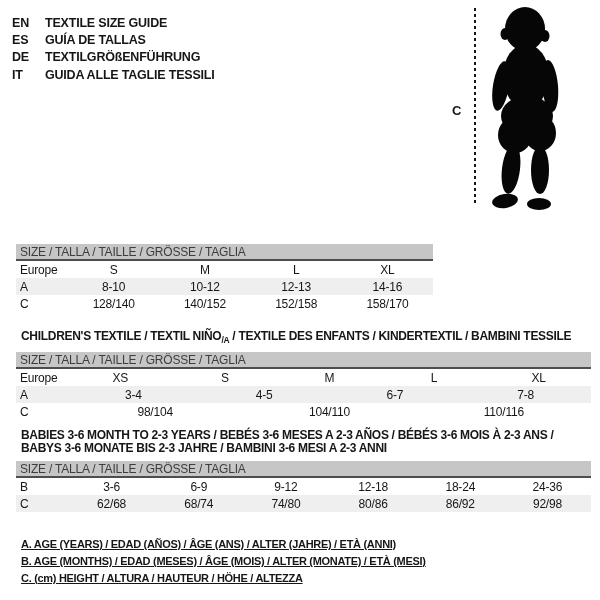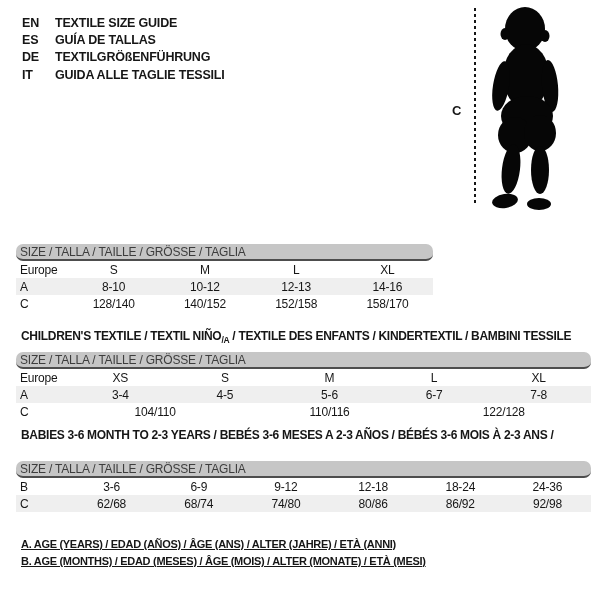--- a/index.html
+++ b/index.html
@@ -1,41 +1,41 @@
 <!DOCTYPE html>
 <html><head>
 <meta charset="utf-8">
 <style>
   html,body{margin:0;padding:0;background:#fff;}
   #page{position:relative;width:600px;height:600px;background:#ffffff;overflow:hidden;
         font-family:"Liberation Sans", sans-serif;color:#161616;}
 
   
-  .lang-block{position:absolute;left:22px;top:14px;}
+  .lang-block{position:absolute;left:12px;top:14px;}
   .lang-row{display:flex;height:17.3px;align-items:center;}
   .lang-code{width:33px;font-weight:bold;font-size:12.5px;letter-spacing:-0.2px;}
   .lang-label{font-weight:bold;font-size:12.5px;letter-spacing:-0.2px;white-space:nowrap;}
 
   
   .dash-line{position:absolute;left:474px;top:8px;width:2px;height:198px;
              background:repeating-linear-gradient(180deg,#161616 0 3px,transparent 3px 6px);}
   .c-label{position:absolute;left:452px;top:103px;font-weight:bold;font-size:13px;}
   .baby-svg{position:absolute;left:479px;top:4px;}
 
   
   .sec-title{position:absolute;left:21px;font-weight:bold;font-size:12px;
              letter-spacing:-0.3px;white-space:nowrap;}
   .sec-title sub{font-size:8.5px;}
 
   
   .tbl{position:absolute;left:16px;}
   .tbl.narrow{width:417px;}
   .tbl.wide{width:575px;}
   .size-bar{height:17px;line-height:16px;background:#c6c6c6;border-bottom:2px solid #4d4d4d;
-            padding-left:4px;font-size:12px;color:#3d3d3d;letter-spacing:-0.2px;box-sizing:border-box;border-radius:7px;}
+            padding-left:4px;font-size:12px;color:#3d3d3d;letter-spacing:-0.2px;box-sizing:border-box;}
   .trow{display:flex;height:17px;align-items:center;font-size:12px;letter-spacing:-0.2px;}
   .trow.alt{background:#efefef;}
   .tlabel{width:52px;padding-left:4px;box-sizing:border-box;}
   .tcell{flex:1;text-align:center;}
 
   
   .footnotes{position:absolute;left:21px;top:536px;}
   .fnote{height:17px;line-height:17px;font-weight:bold;font-size:11px;
          letter-spacing:-0.3px;white-space:nowrap;text-decoration:underline;}
 </style>
@@ -121,33 +121,33 @@
       <span class="tcell">XS</span>
       <span class="tcell">S</span>
       <span class="tcell">M</span>
       <span class="tcell">L</span>
       <span class="tcell">XL</span>
     </div>
     <div class="trow alt">
       <span class="tlabel">A</span>
       <span class="tcell">3-4</span>
       <span class="tcell">4-5</span>
-      <span class="tcell">5-6</span>
       <span class="tcell">6-7</span>
       <span class="tcell">7-8</span>
     </div>
     <div class="trow">
       <span class="tlabel">C</span>
+      <span class="tcell">98/104</span>
       <span class="tcell">104/110</span>
       <span class="tcell">110/116</span>
-      <span class="tcell">122/128</span>
     </div>
   </div>
 
   <div class="sec-title" style="top:428px;">BABIES 3-6 MONTH TO 2-3 YEARS / BEBÉS 3-6 MESES A 2-3 AÑOS / BÉBÉS 3-6 MOIS À 2-3 ANS /</div>
+  <div class="sec-title" style="top:441px;">BABYS 3-6 MONATE BIS 2-3 JAHRE / BAMBINI 3-6 MESI A 2-3 ANNI</div>
 
   <div class="tbl wide" style="top:461px;">
     <div class="size-bar">SIZE / TALLA / TAILLE / GRÖSSE / TAGLIA</div>
     <div class="trow">
       <span class="tlabel">B</span>
       <span class="tcell">3-6</span>
       <span class="tcell">6-9</span>
       <span class="tcell">9-12</span>
       <span class="tcell">12-18</span>
       <span class="tcell">18-24</span>
@@ -160,15 +160,16 @@
       <span class="tcell">74/80</span>
       <span class="tcell">80/86</span>
       <span class="tcell">86/92</span>
       <span class="tcell">92/98</span>
     </div>
   </div>
 
   <div class="footnotes">
     <div class="fnote">A. AGE (YEARS) / EDAD (AÑOS) / ÂGE (ANS) / ALTER (JAHRE) / ETÀ (ANNI)</div>
     <div class="fnote">B. AGE (MONTHS) / EDAD (MESES) / ÂGE (MOIS) / ALTER (MONATE) / ETÀ (MESI)</div>
+    <div class="fnote">C. (cm) HEIGHT / ALTURA / HAUTEUR / HÖHE / ALTEZZA</div>
   </div>
 
 </div>
 
 </body></html>

